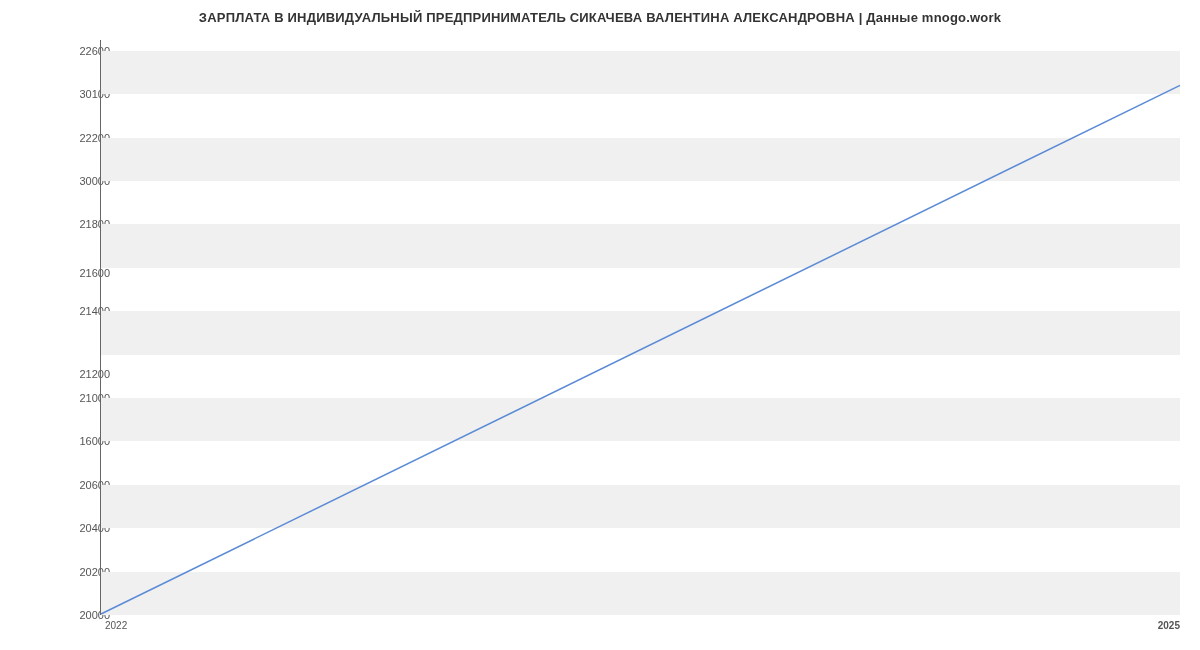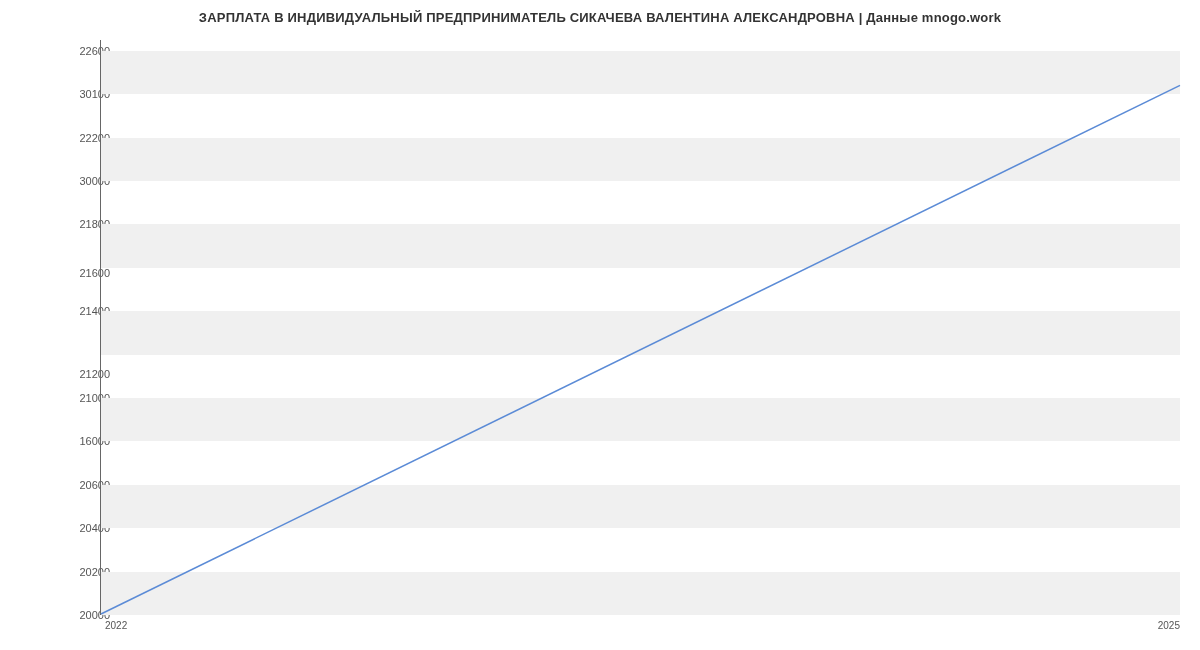--- a/index.html
+++ b/index.html
@@ -50,21 +50,21 @@
     color: #555;
     transform: translateY(-50%);
   }
   .xtick-label {
     position: absolute;
     top: 620px;
     font-size: 10px;
     color: #555;
   }
   .xtick-left  { left: 105px; }
-  .xtick-right { right: 20px; }
+  .xtick-right { right: 20px; font-weight: bold; }
   svg.line {
     position: absolute;
     left: 0;
     top: 0;
     width: 100%;
     height: 100%;
     overflow: visible;
   }
   svg.line path {
     fill: none;

